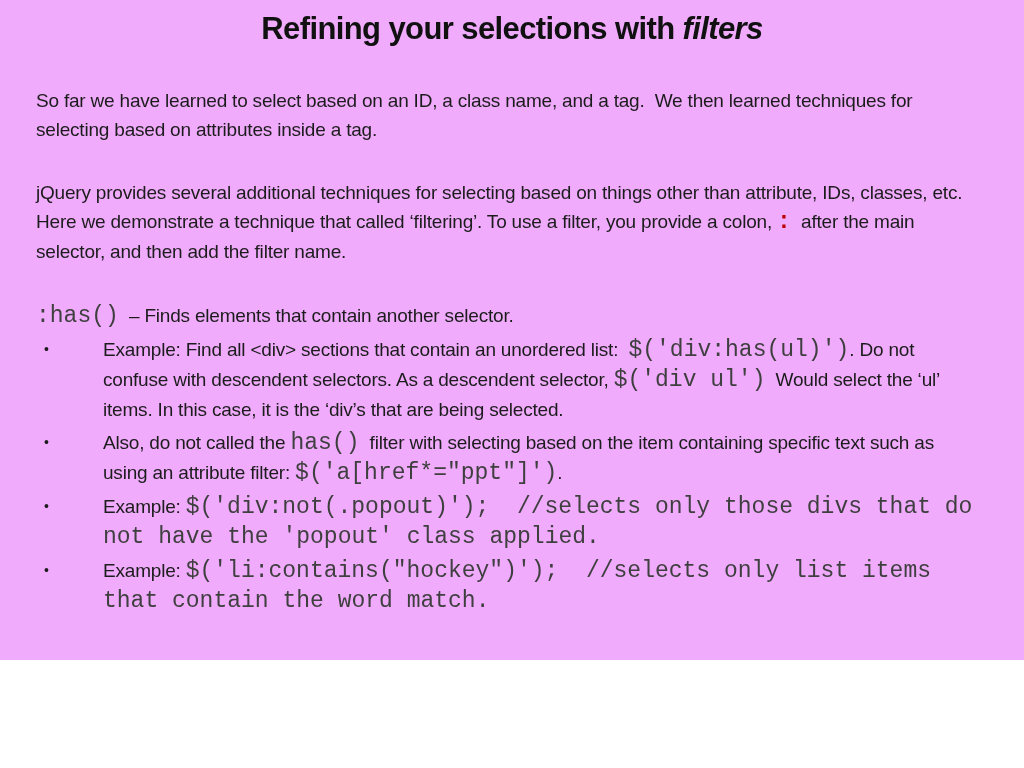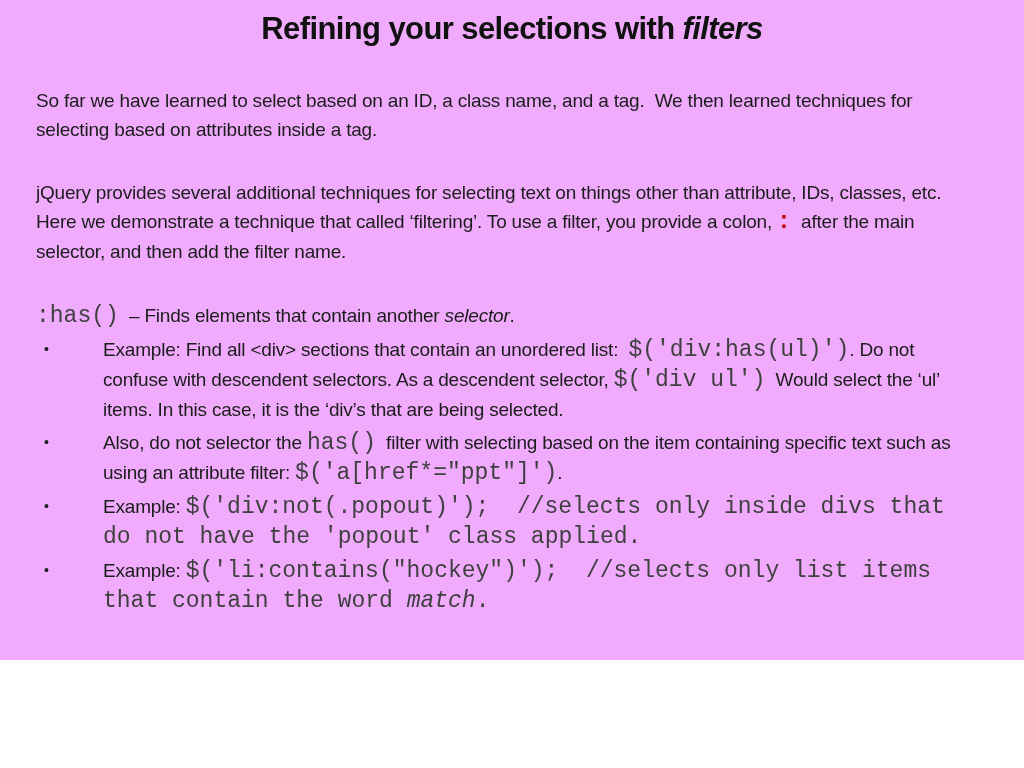--- a/index.html
+++ b/index.html
@@ -26,21 +26,21 @@
     color: #111111;
   }
   .title .em { font-style: italic; }
   .body {
     padding: 0 44px 0 36px;
     font-size: 19px;
     line-height: 29px;
     letter-spacing: -0.2px;
   }
   .t { white-space: pre-wrap; }
-  .it { font-style: italic; }
+  .it { }
   .mono {
     font-family: "Liberation Mono", "DejaVu Sans Mono", monospace;
     font-size: 23px;
     letter-spacing: 0;
     color: #3f3f3f;
     white-space: pre-wrap;
   }
   .red {
     color: #c00000;
     font-weight: 700;
@@ -65,38 +65,38 @@
 <body>
 
 <div class="slide">
 
   <h1 class="title"><span class="t">Refining your selections with </span><span class="t em">filters</span></h1>
 
   <div class="body">
 
     <div class="para"><span class="t">So far we have learned to select based on an ID, a class name, and a tag.  We then learned techniques for selecting based on attributes inside a tag.</span></div>
 
-    <div class="para"><span class="t">jQuery provides several additional techniques for selecting text on things other than attribute, IDs, classes, etc. Here we demonstrate a technique that called ‘filtering’. To use a filter, you provide a colon, </span><span class="mono red">:</span><span class="t">  after the main selector, and then add the filter name.</span></div>
+    <div class="para"><span class="t">jQuery provides several additional techniques for selecting based on things other than attribute, IDs, classes, etc. Here we demonstrate a technique that called ‘filtering’. To use a filter, you provide a colon, </span><span class="mono red">:</span><span class="t">  after the main selector, and then add the filter name.</span></div>
 
     <div class="section-header"><span class="mono">:has()</span><span class="t">  – Finds elements that contain another </span><span class="t it">selector</span><span class="t">.</span></div>
 
     <div class="bullet">
       <span class="dot">•</span>
       <div class="btext"><span class="t">Example: Find all &lt;div&gt; sections that contain an unordered list:  </span><span class="mono">$('div:has(ul)')</span><span class="t">. Do not confuse with descendent selectors. As a descendent selector, </span><span class="mono">$('div ul')</span><span class="t">  Would select the ‘ul’ items. In this case, it is the ‘div’s that are being selected.</span></div>
     </div>
 
     <div class="bullet">
       <span class="dot">•</span>
-      <div class="btext"><span class="t">Also, do not selector the </span><span class="mono">has()</span><span class="t">  filter with selecting based on the item containing specific text such as using an attribute filter: </span><span class="mono">$('a[href*="ppt"]')</span><span class="t">.</span></div>
+      <div class="btext"><span class="t">Also, do not called the </span><span class="mono">has()</span><span class="t">  filter with selecting based on the item containing specific text such as using an attribute filter: </span><span class="mono">$('a[href*="ppt"]')</span><span class="t">.</span></div>
     </div>
 
 
     <div class="bullet">
       <span class="dot">•</span>
-      <div class="btext"><span class="t">Example: </span><span class="mono">$('div:not(.popout)');  //selects only inside divs that do not have the 'popout' class applied.</span></div>
+      <div class="btext"><span class="t">Example: </span><span class="mono">$('div:not(.popout)');  //selects only those divs that do not have the 'popout' class applied.</span></div>
     </div>
 
 
     <div class="bullet">
       <span class="dot">•</span>
       <div class="btext"><span class="t">Example: </span><span class="mono">$('li:contains("hockey")');  //selects only list items that contain the word </span><span class="mono it">match</span><span class="mono">.</span></div>
     </div>
 
   </div>
 </div>

